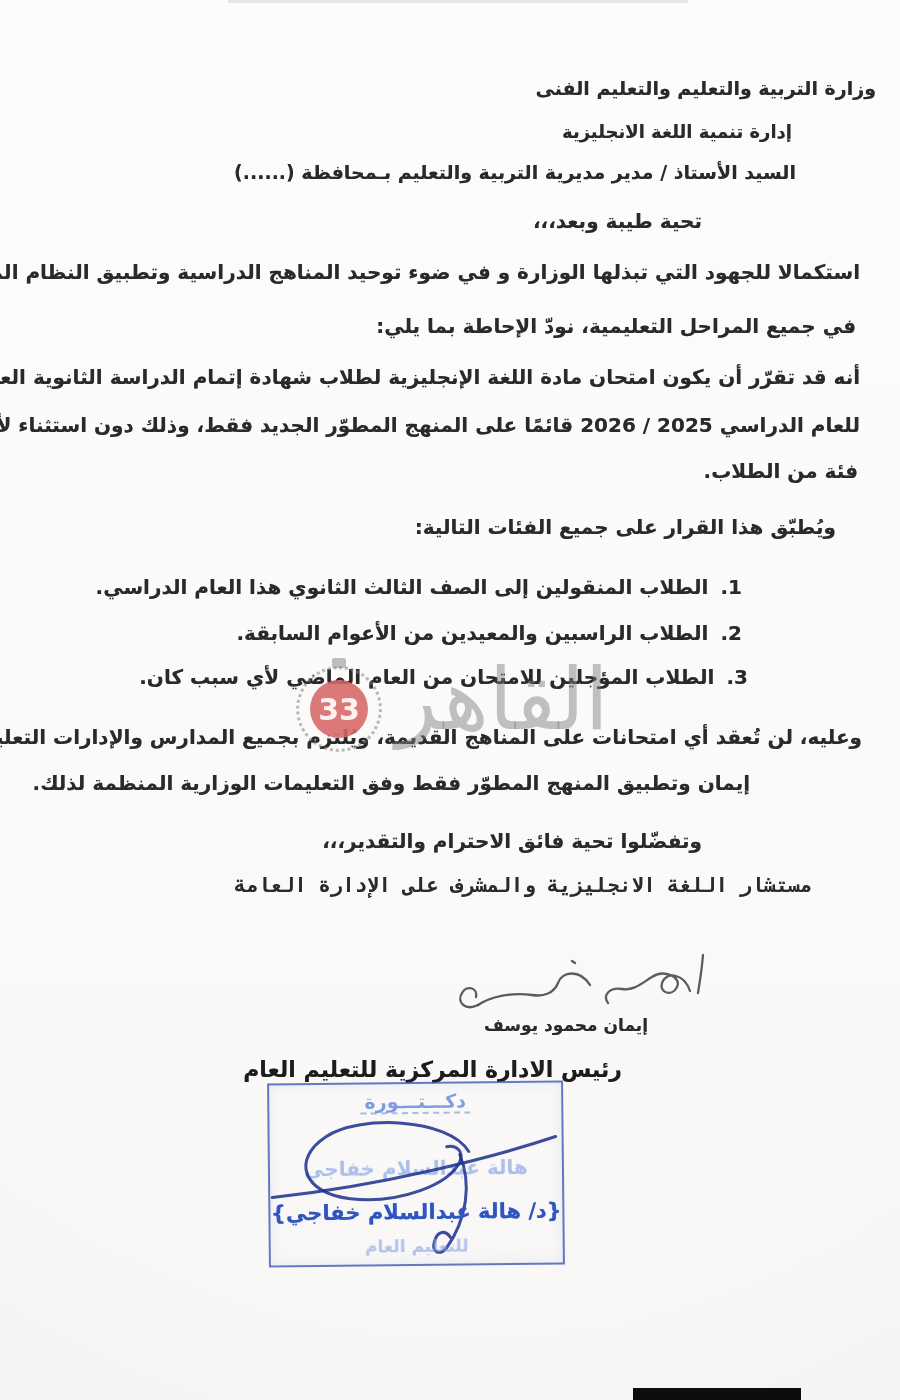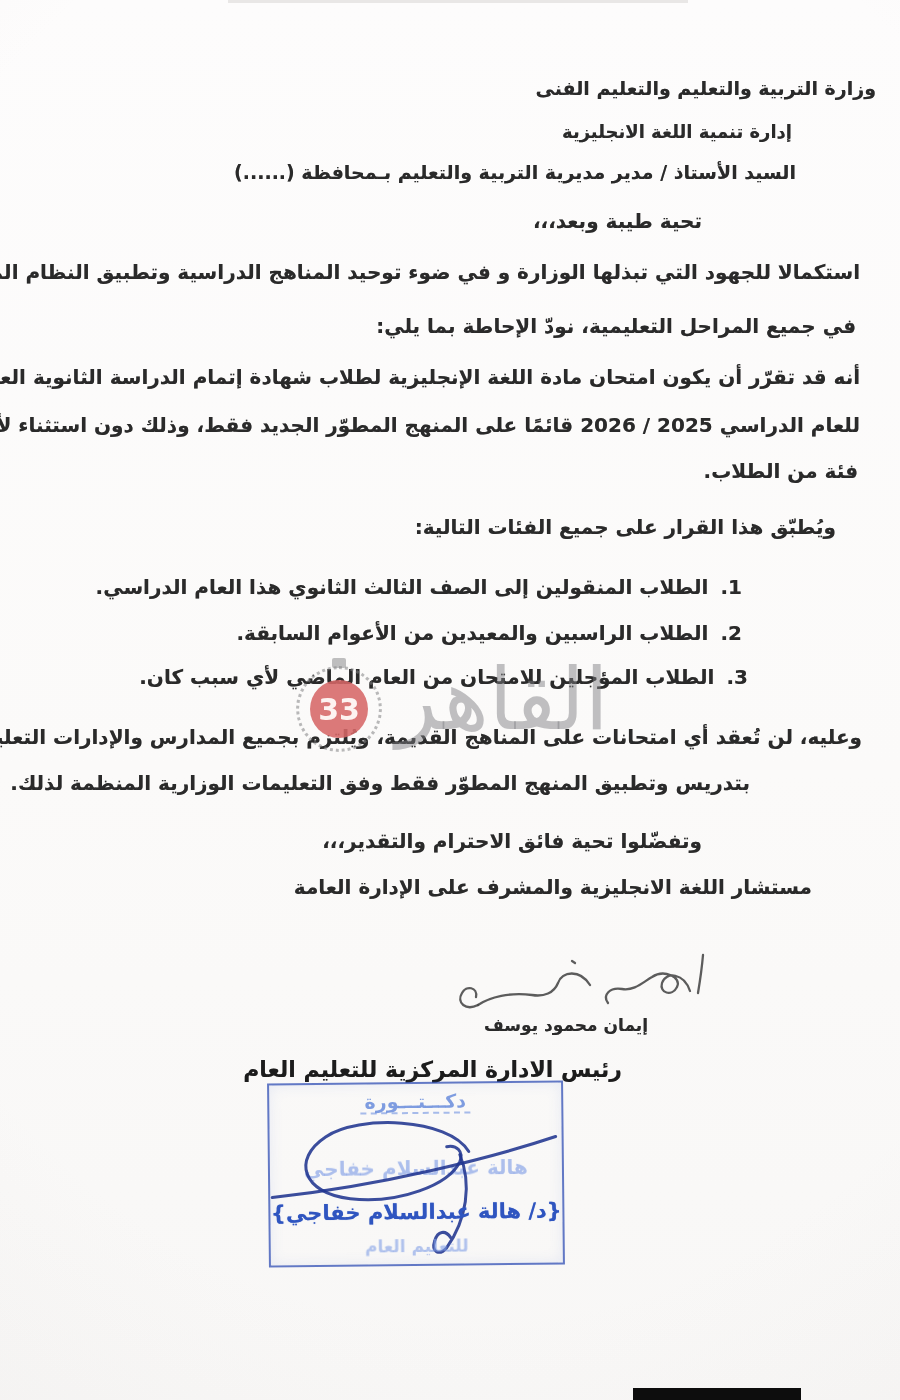--- a/index.html
+++ b/index.html
@@ -37,21 +37,21 @@
   #p2l2{top:412px;right:40px;}
   #p2l3{top:458px;right:42px;}
   #applies{top:514px;right:64px;}
   #item1{top:574px;right:158px;}
   #item2{top:620px;right:158px;}
   #item3{top:664px;right:152px;}
   .list-num{margin-left:12px;}
   #p3l1{top:724px;right:38px;}
   #p3l2{top:770px;right:150px;}
   #closing{top:828px;right:198px;}
-  #sig1{top:874px;right:88px;}
+  #sig1{top:874px;right:88px;font-family:Liberation Mono, monospace;}
   #sig2{top:918px;right:110px;}
   #signame{top:1014px;right:252px;font-size:17px;}
   #apptitle{top:1056px;right:278px;font-size:22px;color:#1c1c1c;}
 
   
   #sig-eman{position:absolute;top:945px;left:450px;width:265px;height:70px;}
   #sig-eman path{fill:none;stroke:#4a4a4a;stroke-width:2.3;stroke-linecap:round;opacity:.9;}
 
   
   #stamp{
@@ -120,21 +120,21 @@
     <span class="list-num">1.</span><span>الطلاب المنقولين إلى الصف الثالث الثانوي هذا العام الدراسي.</span>
   </div>
   <div class="line" id="item2">
     <span class="list-num">2.</span><span>الطلاب الراسبين والمعيدين من الأعوام السابقة.</span>
   </div>
   <div class="line" id="item3">
     <span class="list-num">3.</span><span>الطلاب المؤجلين للامتحان من العام الماضي لأي سبب كان.</span>
   </div>
 
   <div class="line" id="p3l1">وعليه، لن تُعقد أي امتحانات على المناهج القديمة، ويُلتزم بجميع المدارس والإدارات التعليمية</div>
-  <div class="line" id="p3l2">بتدريس وتطبيق المنهج المطوّر فقط وفق التعليمات الوزارية المنظمة لذلك.</div>
+  <div class="line" id="p3l2">إيمان وتطبيق المنهج المطوّر فقط وفق التعليمات الوزارية المنظمة لذلك.</div>
 
   <div class="line" id="closing">وتفضّلوا تحية فائق الاحترام والتقدير،،،</div>
   <div class="line" id="sig1">مستشار اللغة الانجليزية والمشرف على الإدارة العامة</div>
 
   <svg id="sig-eman" viewBox="0 0 265 70" aria-hidden="true">
     <path d="M 253,10 C 252,22 250,36 248,48"></path>
     <path d="M 240,46 C 234,28 216,26 212,38 C 209,48 222,52 227,42 C 232,32 214,24 202,32 C 192,38 184,46 172,44 C 160,42 152,50 158,58"></path>
     <path d="M 140,40 C 130,24 112,26 108,38 C 104,48 94,52 82,50 C 60,47 40,52 28,60"></path>
     <path d="M 28,60 C 16,66 6,58 12,48 C 16,40 28,42 26,52"></path>
     <path d="M 122,16 l 3,2"></path>

